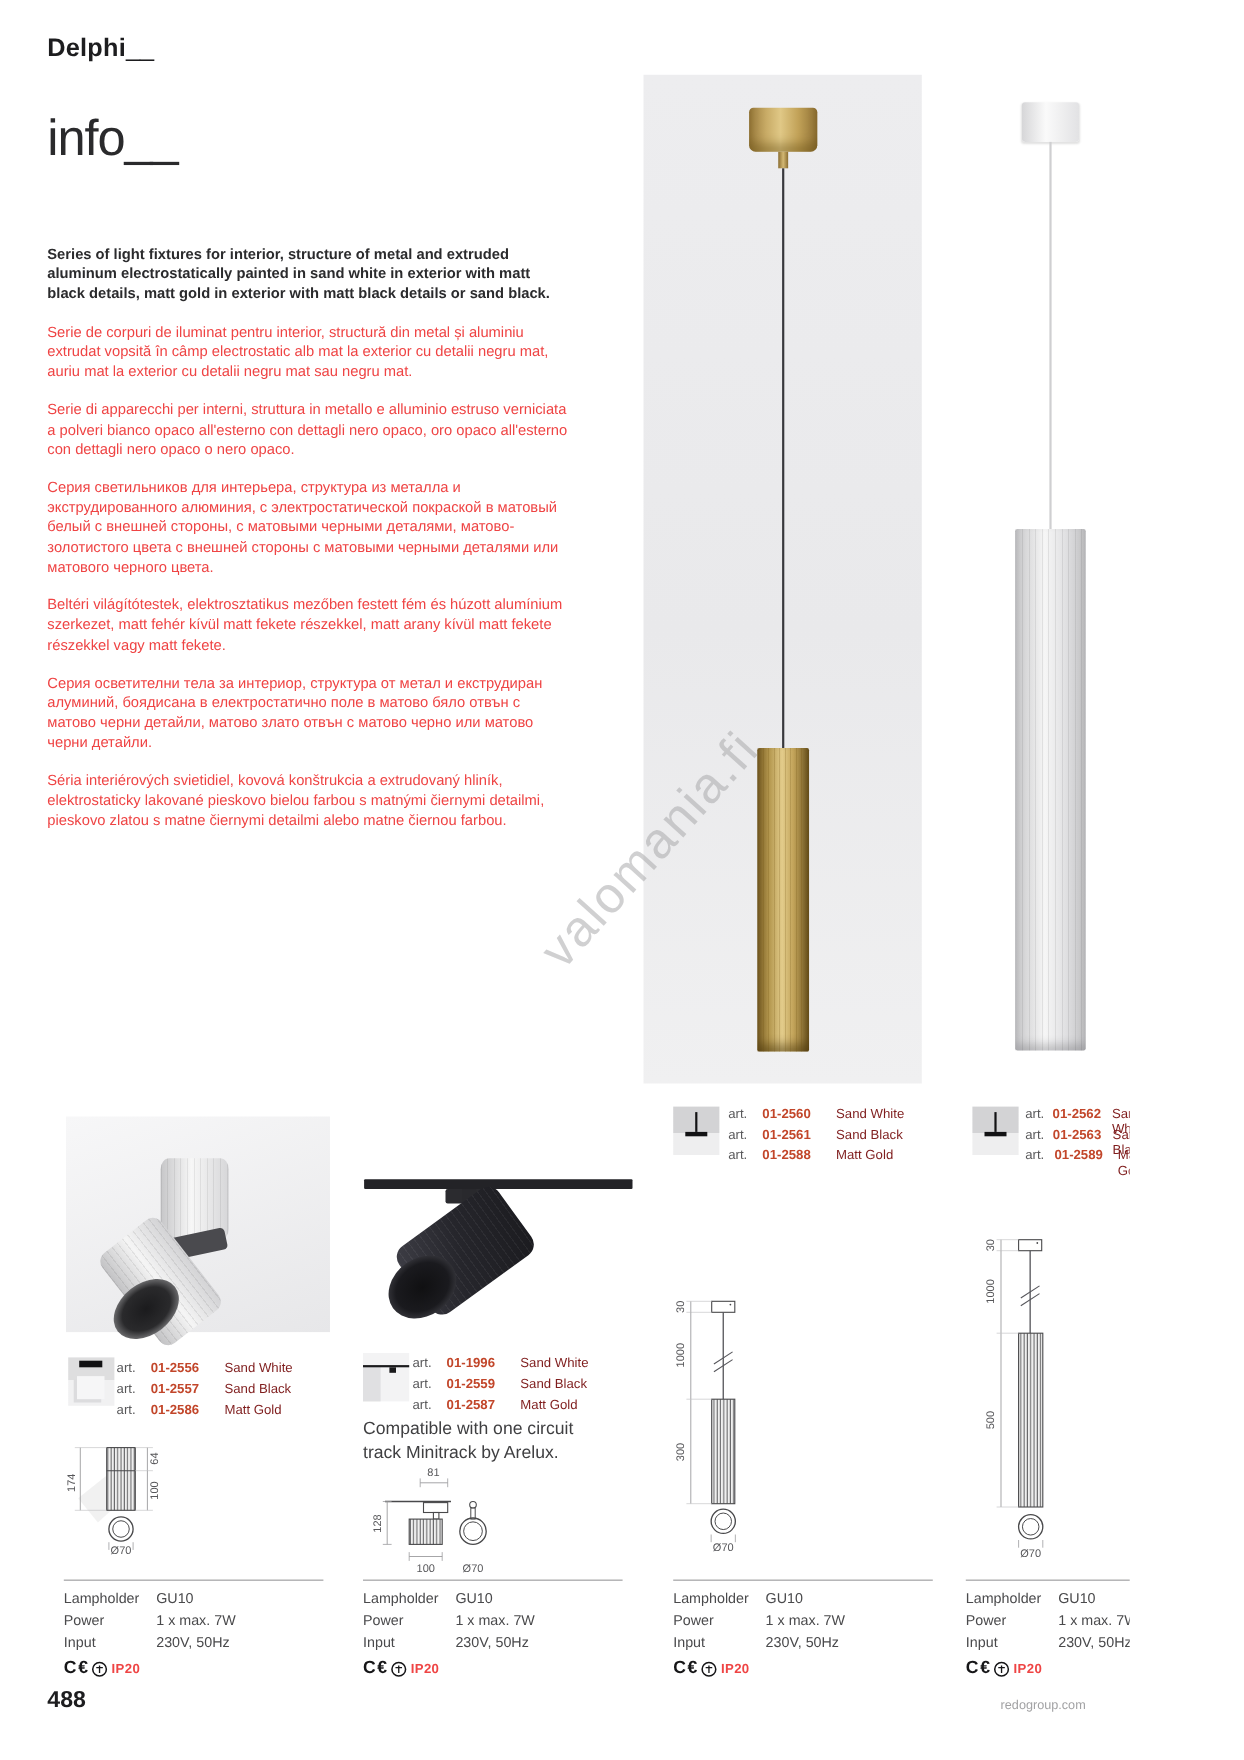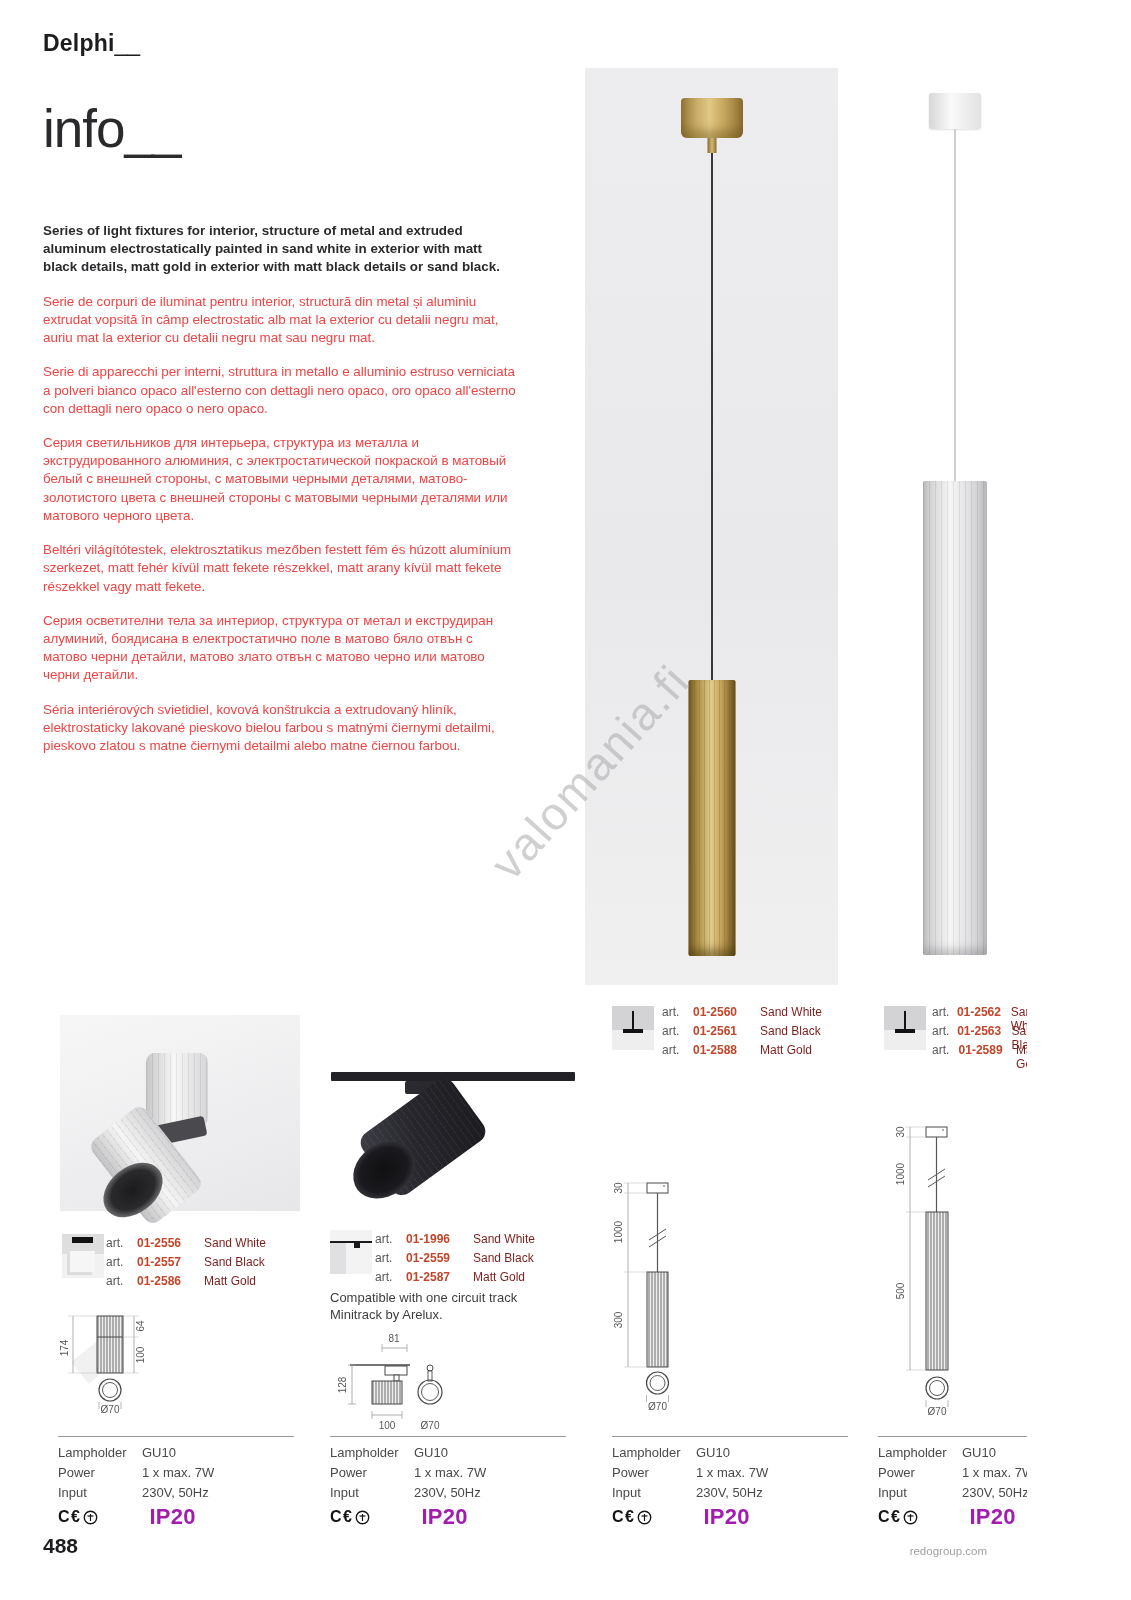--- a/index.html
+++ b/index.html
@@ -3,21 +3,21 @@
 <meta charset="utf-8">
 <style>
   * { margin:0; padding:0; box-sizing:border-box; }
   html,body { background:#ffffff; }
   body { font-family:"Liberation Sans", sans-serif; }
   .page { position:relative; width:1027px; height:1600px; background:#fff; overflow:hidden; }
 
   
   .brand { position:absolute; left:43px; top:30px; font-size:23px; font-weight:700; color:#1d1d1f; letter-spacing:.2px; }
   .brand .suffix { font-weight:400; color:#1d1d1f; letter-spacing:0; }
-  .info-title { position:absolute; left:43px; top:98px; font-size:53px; font-weight:400; color:#2a2a2c; letter-spacing:-1px; }
+  .info-title { position:absolute; left:43px; top:98px; font-size:46px; font-weight:400; color:#2a2a2c; letter-spacing:-1px; }
   .info-title .suffix { letter-spacing:-2px; }
 
   
   .intro { position:absolute; left:43px; top:206px; width:476px; }
   .intro p { font-size:13.4px; line-height:1.36; color:#ef4444; margin:0 0 16px 0; }
   .intro p.en { font-weight:700; color:#2b2b2d;margin-top:16px; }
 
   
   .watermark { position:absolute; left:380px; top:745px; width:420px; text-align:center;
     font-size:46px; letter-spacing:2px; color:rgba(170,170,172,.55);
@@ -87,31 +87,31 @@
   .picto-track .wall { position:absolute; left:0; top:12px; width:16px; height:32px; background:#e0e0e2; }
   .picto-track .line { position:absolute; left:0; top:11px; width:42px; height:2px; background:#1a1a1c; }
   .picto-track .box { position:absolute; left:24px; top:13px; width:6px; height:5px; background:#1a1a1c; }
 
   
   .art-rows { position:absolute; }
   .art-row { display:flex; align-items:flex-start; height:19px; font-size:12px; }
   .art-label { width:31px; color:#58585a; }
   .art-code { width:67px; font-weight:700; color:#c2462a; }
   .art-finish { color:#7f1d1d; }
-  .track-note { position:absolute; left:330px; top:1290px; width:206px; font-size:13px; line-height:1.3; color:#3f3f41; }
+  .track-note { position:absolute; left:330px; top:1290px; width:206px; font-size:16px; line-height:1.3; color:#3f3f41; }
 
   
   .spec { position:absolute; width:236px; }
   .spec .rule { border-top:1px solid #98989a; margin-bottom:8px; }
   .spec-row { display:flex; height:20px; font-size:13px; color:#4a4a4c; }
   .spec-lab { width:84px; }
   .cert { display:flex; align-items:center; margin-top:2px; height:20px; }
   .ce-mark { font-size:16px; font-weight:700; color:#161618; letter-spacing:1.5px; }
   .class-icon { margin:0 3px 0 2px; display:inline-block; }
-  .ip { font-size:22px; font-weight:800; color:#a21caf; letter-spacing:.3px;margin-left:48px; }
+  .ip { font-size:12px; font-weight:800; color:#ef4444; letter-spacing:.3px; }
 
   
   svg text { font-family:"Liberation Sans", sans-serif; font-size:10px; fill:#57575a; }
   .drawing { position:absolute; }
 
   
   .page-num { position:absolute; left:43px; top:1534px; font-size:21px; font-weight:700; color:#1d1d1f; }
   .site { position:absolute; right:40px; top:1545px; font-size:11.5px; color:#a2a2a4; }
 </style>
 </head>

